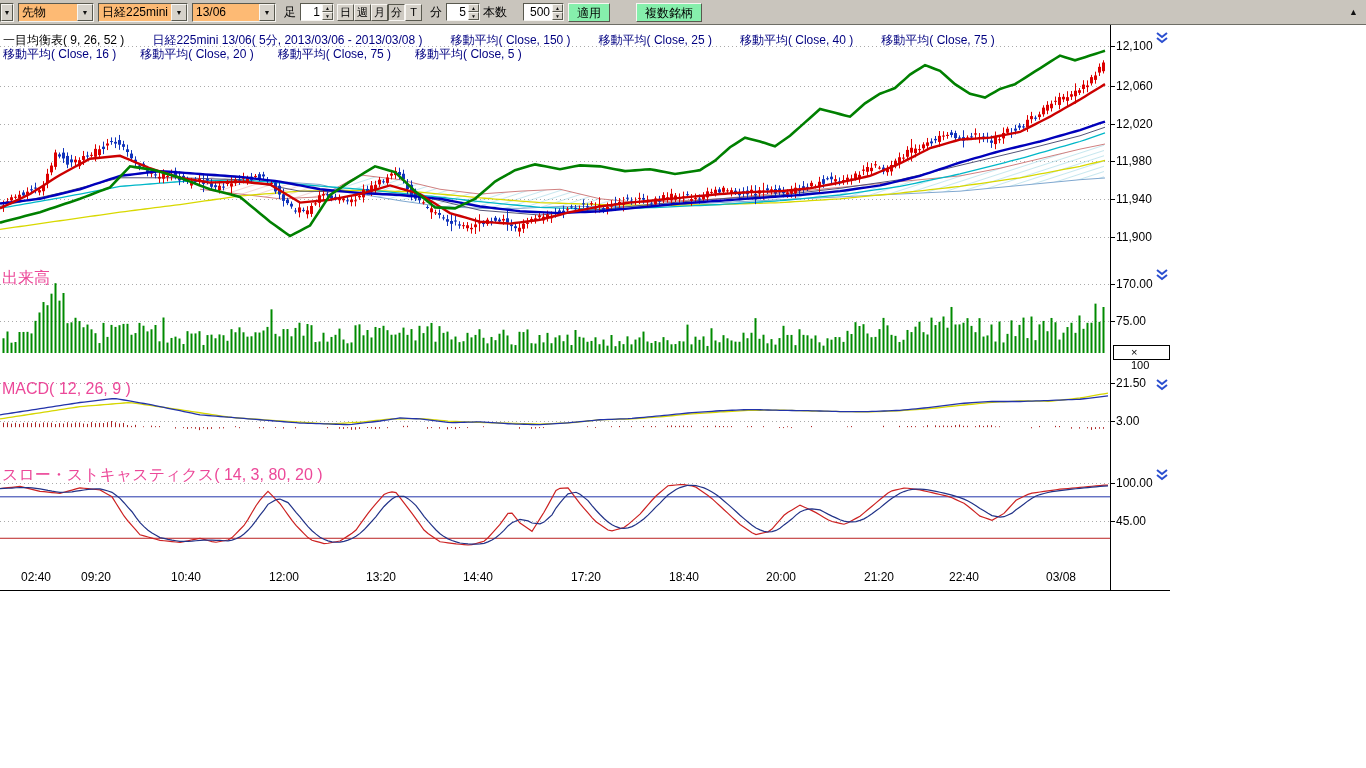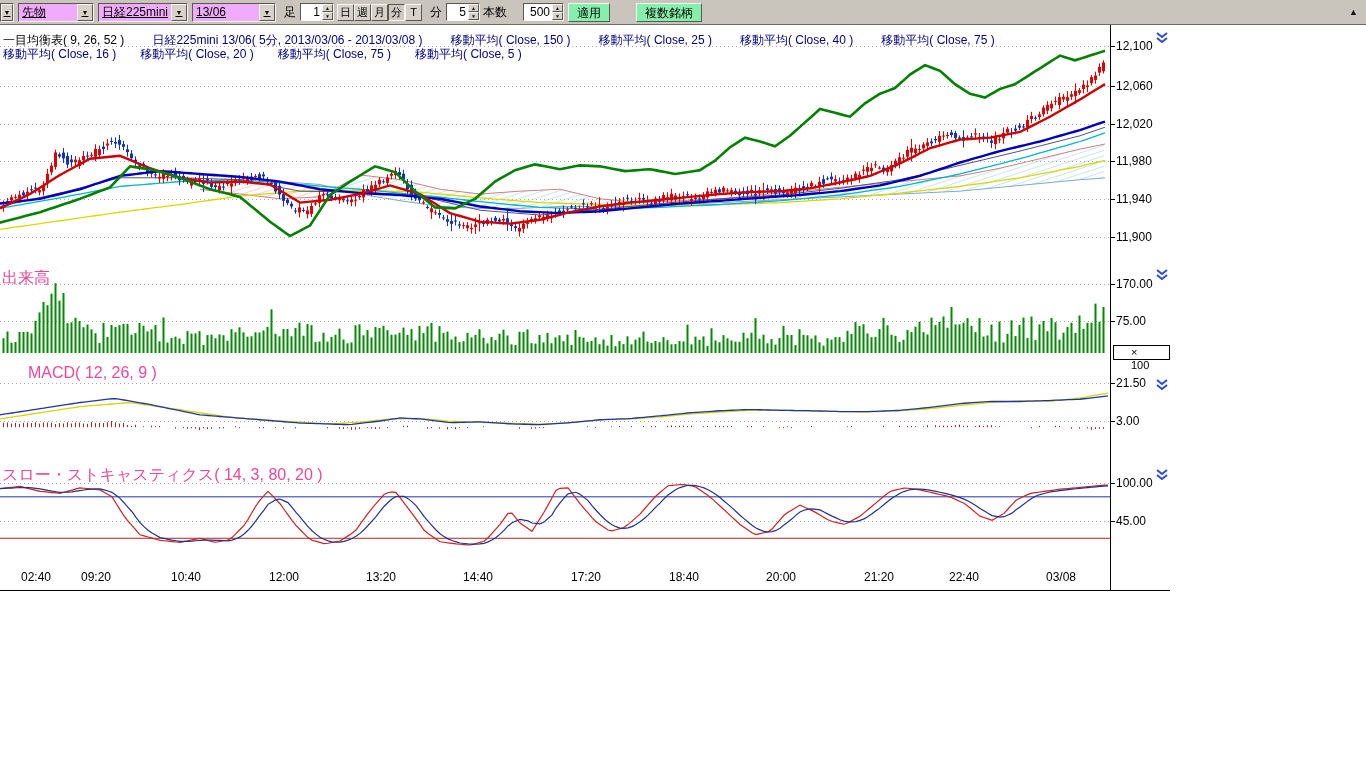--- a/index.html
+++ b/index.html
@@ -2,23 +2,23 @@
 <html><head>
 <meta charset="utf-8">
 <style>
   *{margin:0;padding:0;box-sizing:border-box;}
   html,body{width:1366px;height:768px;}
   body{background:#fff;font-family:"Liberation Sans",sans-serif;overflow:hidden;position:relative;}
 
   
   .toolbar{position:absolute;top:0;left:0;width:1366px;height:25px;background:#c9c5bd;
     border-bottom:1px solid #6e6e66;display:flex;align-items:center;font-size:12px;color:#000;}
-  .combo{display:flex;height:19px;background:#f0abfc;margin-left:4px;
+  .combo{display:flex;height:19px;background:#fdba74;margin-left:4px;
     border-top:1px solid #59594f;border-left:1px solid #59594f;
-    border-bottom:1px solid #f6f4f0;border-right:1px solid #f6f4f0;text-decoration:underline;}
+    border-bottom:1px solid #f6f4f0;border-right:1px solid #f6f4f0;}
   .combo .val{flex:1;padding:1px 3px;line-height:15px;white-space:nowrap;overflow:hidden;}
   .dd{width:16px;background:#d6d2ca;border:1px solid;border-color:#f8f6f2 #59594f #59594f #f8f6f2;
     display:flex;align-items:center;justify-content:center;font-size:7px;color:#111;cursor:default;}
   .tb-label{margin-left:8px;white-space:nowrap;}
   .spin{display:flex;height:18px;background:#fff;margin-left:4px;
     border-top:1px solid #59594f;border-left:1px solid #59594f;
     border-bottom:1px solid #f6f4f0;border-right:1px solid #f6f4f0;}
   .spin .sval{width:21px;text-align:right;padding:1px 2px;line-height:14px;}
   .spin-btns{display:flex;flex-direction:column;width:11px;}
   .sb{flex:1;background:#d6d2ca;border:1px solid;border-color:#f8f6f2 #59594f #59594f #f8f6f2;
@@ -1180,21 +1180,21 @@
       <span>移動平均( Close, 75 )</span>
     </div>
   <div class="hdr" id="hdr2">
       <span>移動平均( Close, 16 )</span>
       <span>移動平均( Close, 20 )</span>
       <span>移動平均( Close, 75 )</span>
       <span>移動平均( Close, 5 )</span>
     </div>
 
   <div class="pane-label" style="top:243px;">出来高</div>
-  <div class="pane-label" style="top:339px;margin-left:26px;">MACD( 12, 26, 9 )</div>
+  <div class="pane-label" style="top:355px;">MACD( 12, 26, 9 )</div>
   <div class="pane-label" style="top:440px;">スロー・ストキャスティクス( 14, 3, 80, 20 )</div>
   <div class="mult">× 100</div>
 
   <div class="expand" style="top:5px;">
     <svg width="15" height="12">
         <polyline points="2,1 7,5 12,1" fill="none" stroke="#2b4fd0" stroke-width="2"></polyline>
         <polyline points="2,6 7,10 12,6" fill="none" stroke="#2b4fd0" stroke-width="2"></polyline>
       </svg>
   </div>
   <div class="expand" style="top:242px;">

